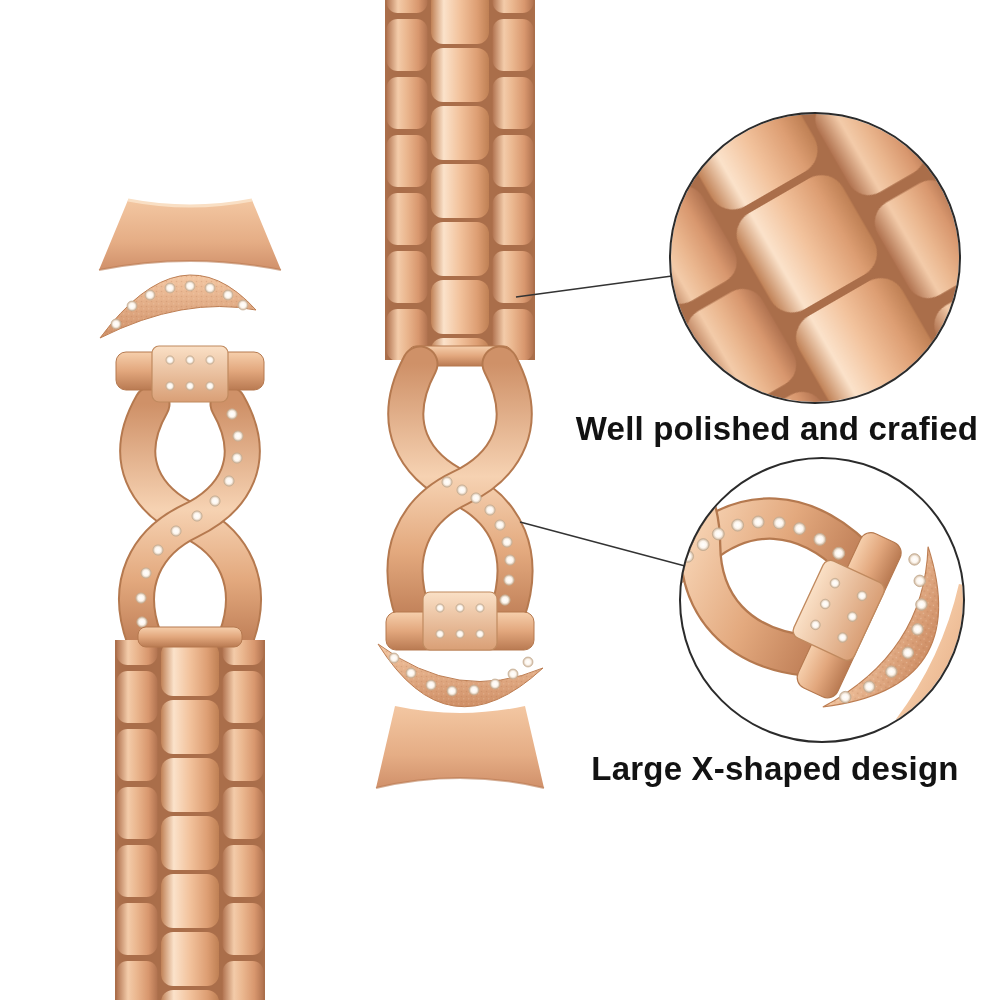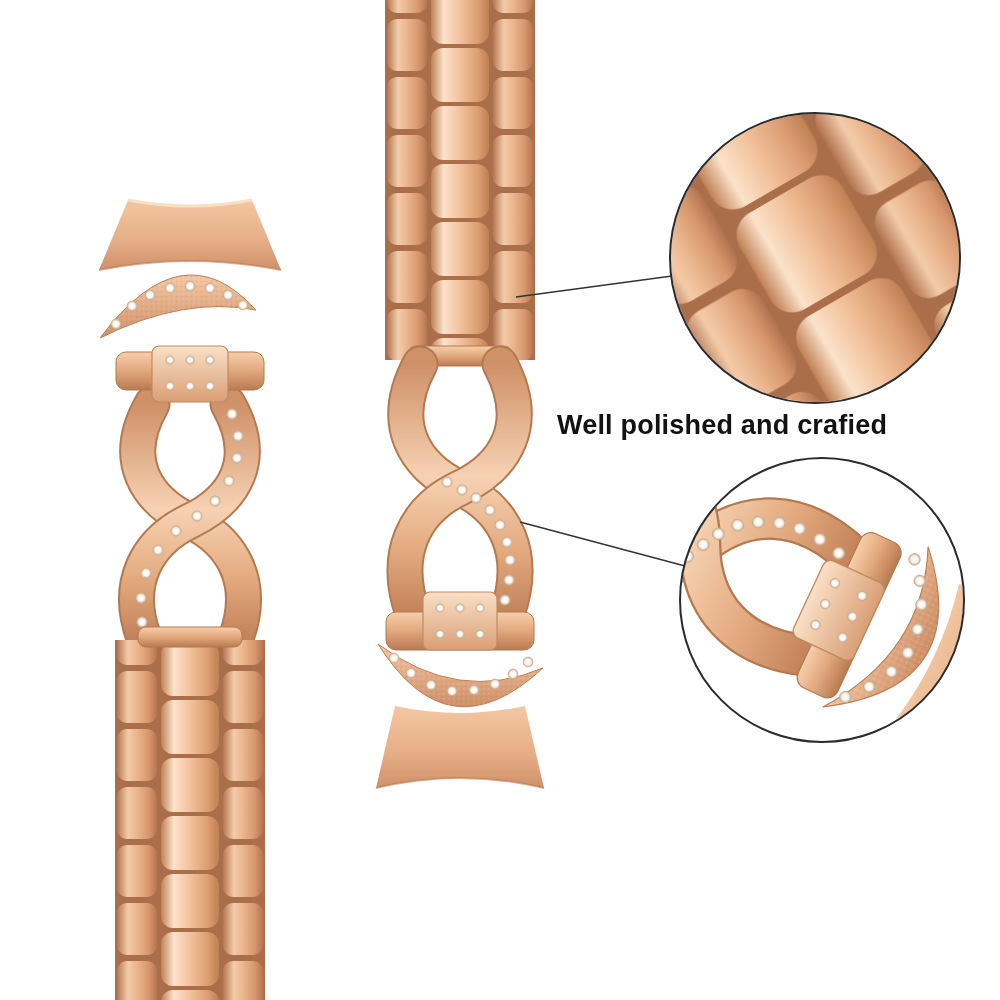--- a/index.html
+++ b/index.html
@@ -3,22 +3,22 @@
 <meta charset="utf-8">
 <style>
   html,body { margin:0; padding:0; background:#ffffff; }
   .stage {
     position:relative; width:1000px; height:1000px;
     background:#ffffff; overflow:hidden;
     font-family:"Liberation Sans", sans-serif;
   }
   .stage svg { position:absolute; left:0; top:0; }
   .caption {
-    position:absolute; width:440px; 
-    font-weight:700; font-size:27px; color:#121212; letter-spacing:.2px;
+    position:absolute; width:440px; text-align:center;
+    font-weight:700; font-size:33px; color:#121212; letter-spacing:.2px;
     font-family:"Liberation Sans", sans-serif;
   }
   #caption-polished { left:557px; top:410px; }
   #caption-xshape   { left:555px; top:750px; }
 </style>
 </head>
 <body>
 
 <div class="stage">
 
@@ -221,14 +221,15 @@
     <circle cx="822" cy="600" r="142" fill="#ffffff"></circle>
     <g clip-path="url(#clip2)">
       <use href="#centerDeco" transform="translate(822,600) rotate(-65) scale(1.15) translate(-462,-604)"></use>
     </g>
     <circle cx="822" cy="600" r="142" fill="none" stroke="#2b2b2b" stroke-width="2"></circle>
   </g>
 </svg>
 
 <div class="caption" id="caption-polished">Well polished and crafied</div>
 
+<div class="caption" id="caption-xshape">Large X-shaped design</div>
 
 </div>
 
 </body></html>

